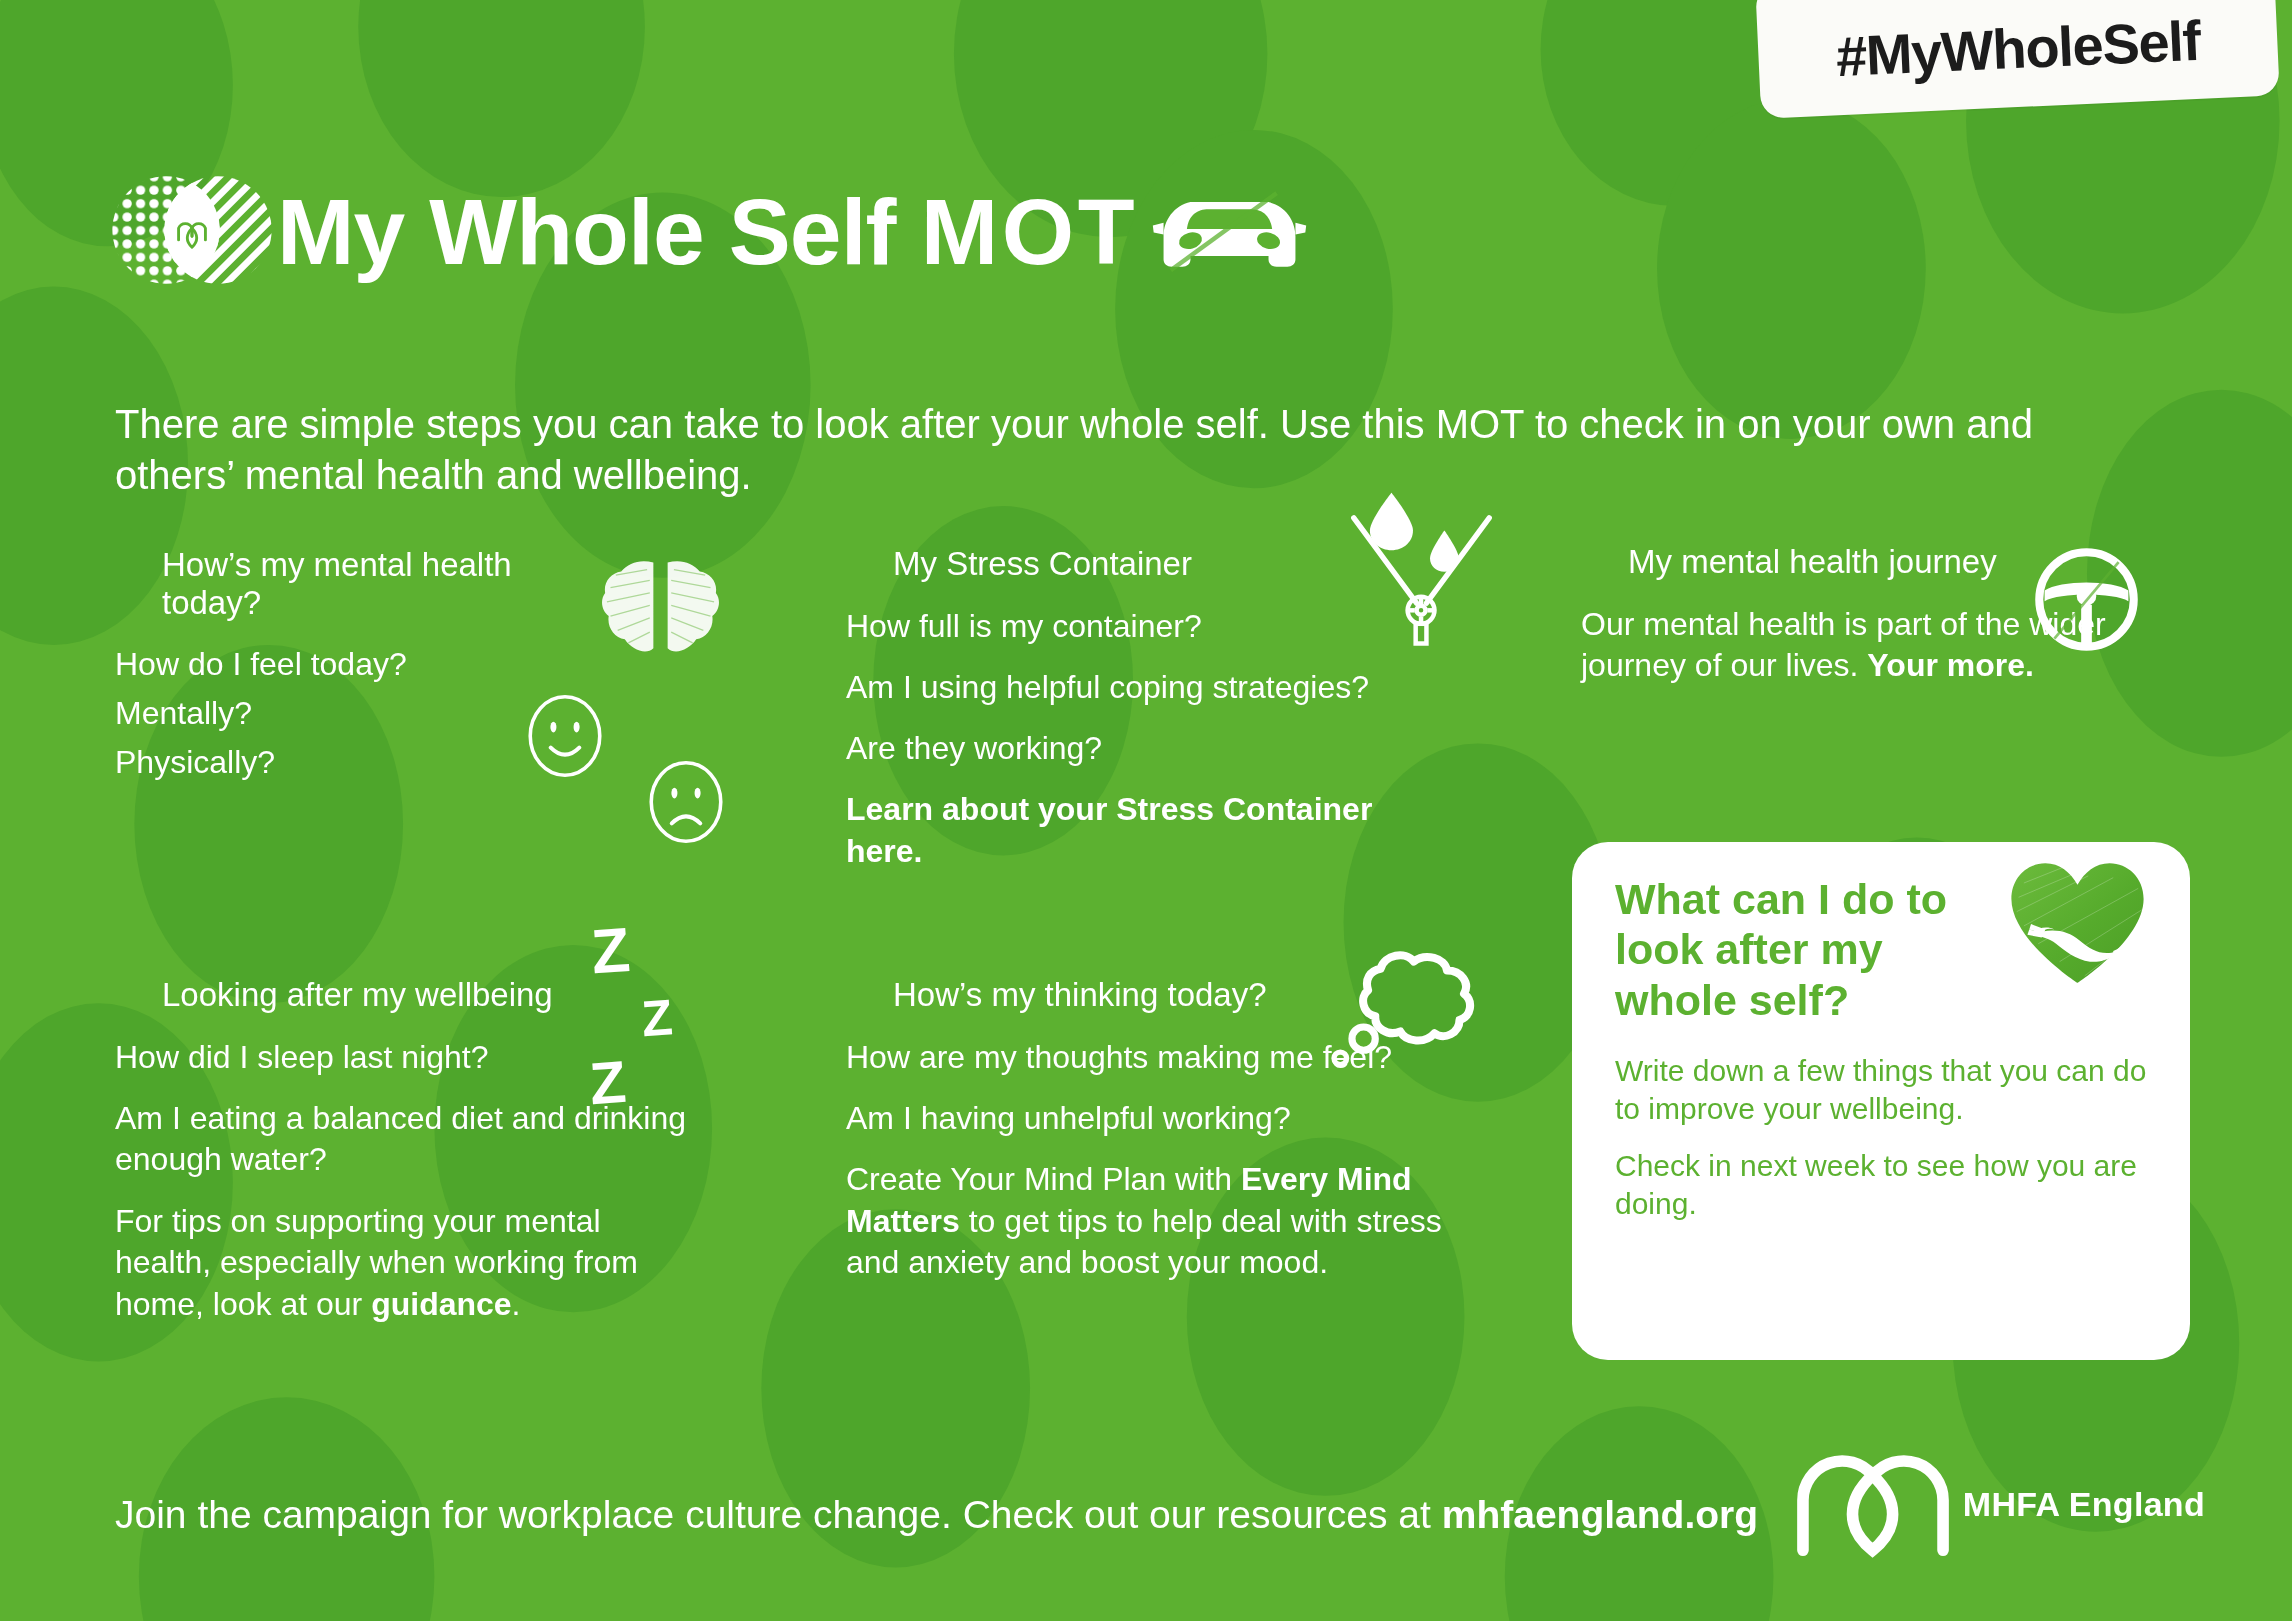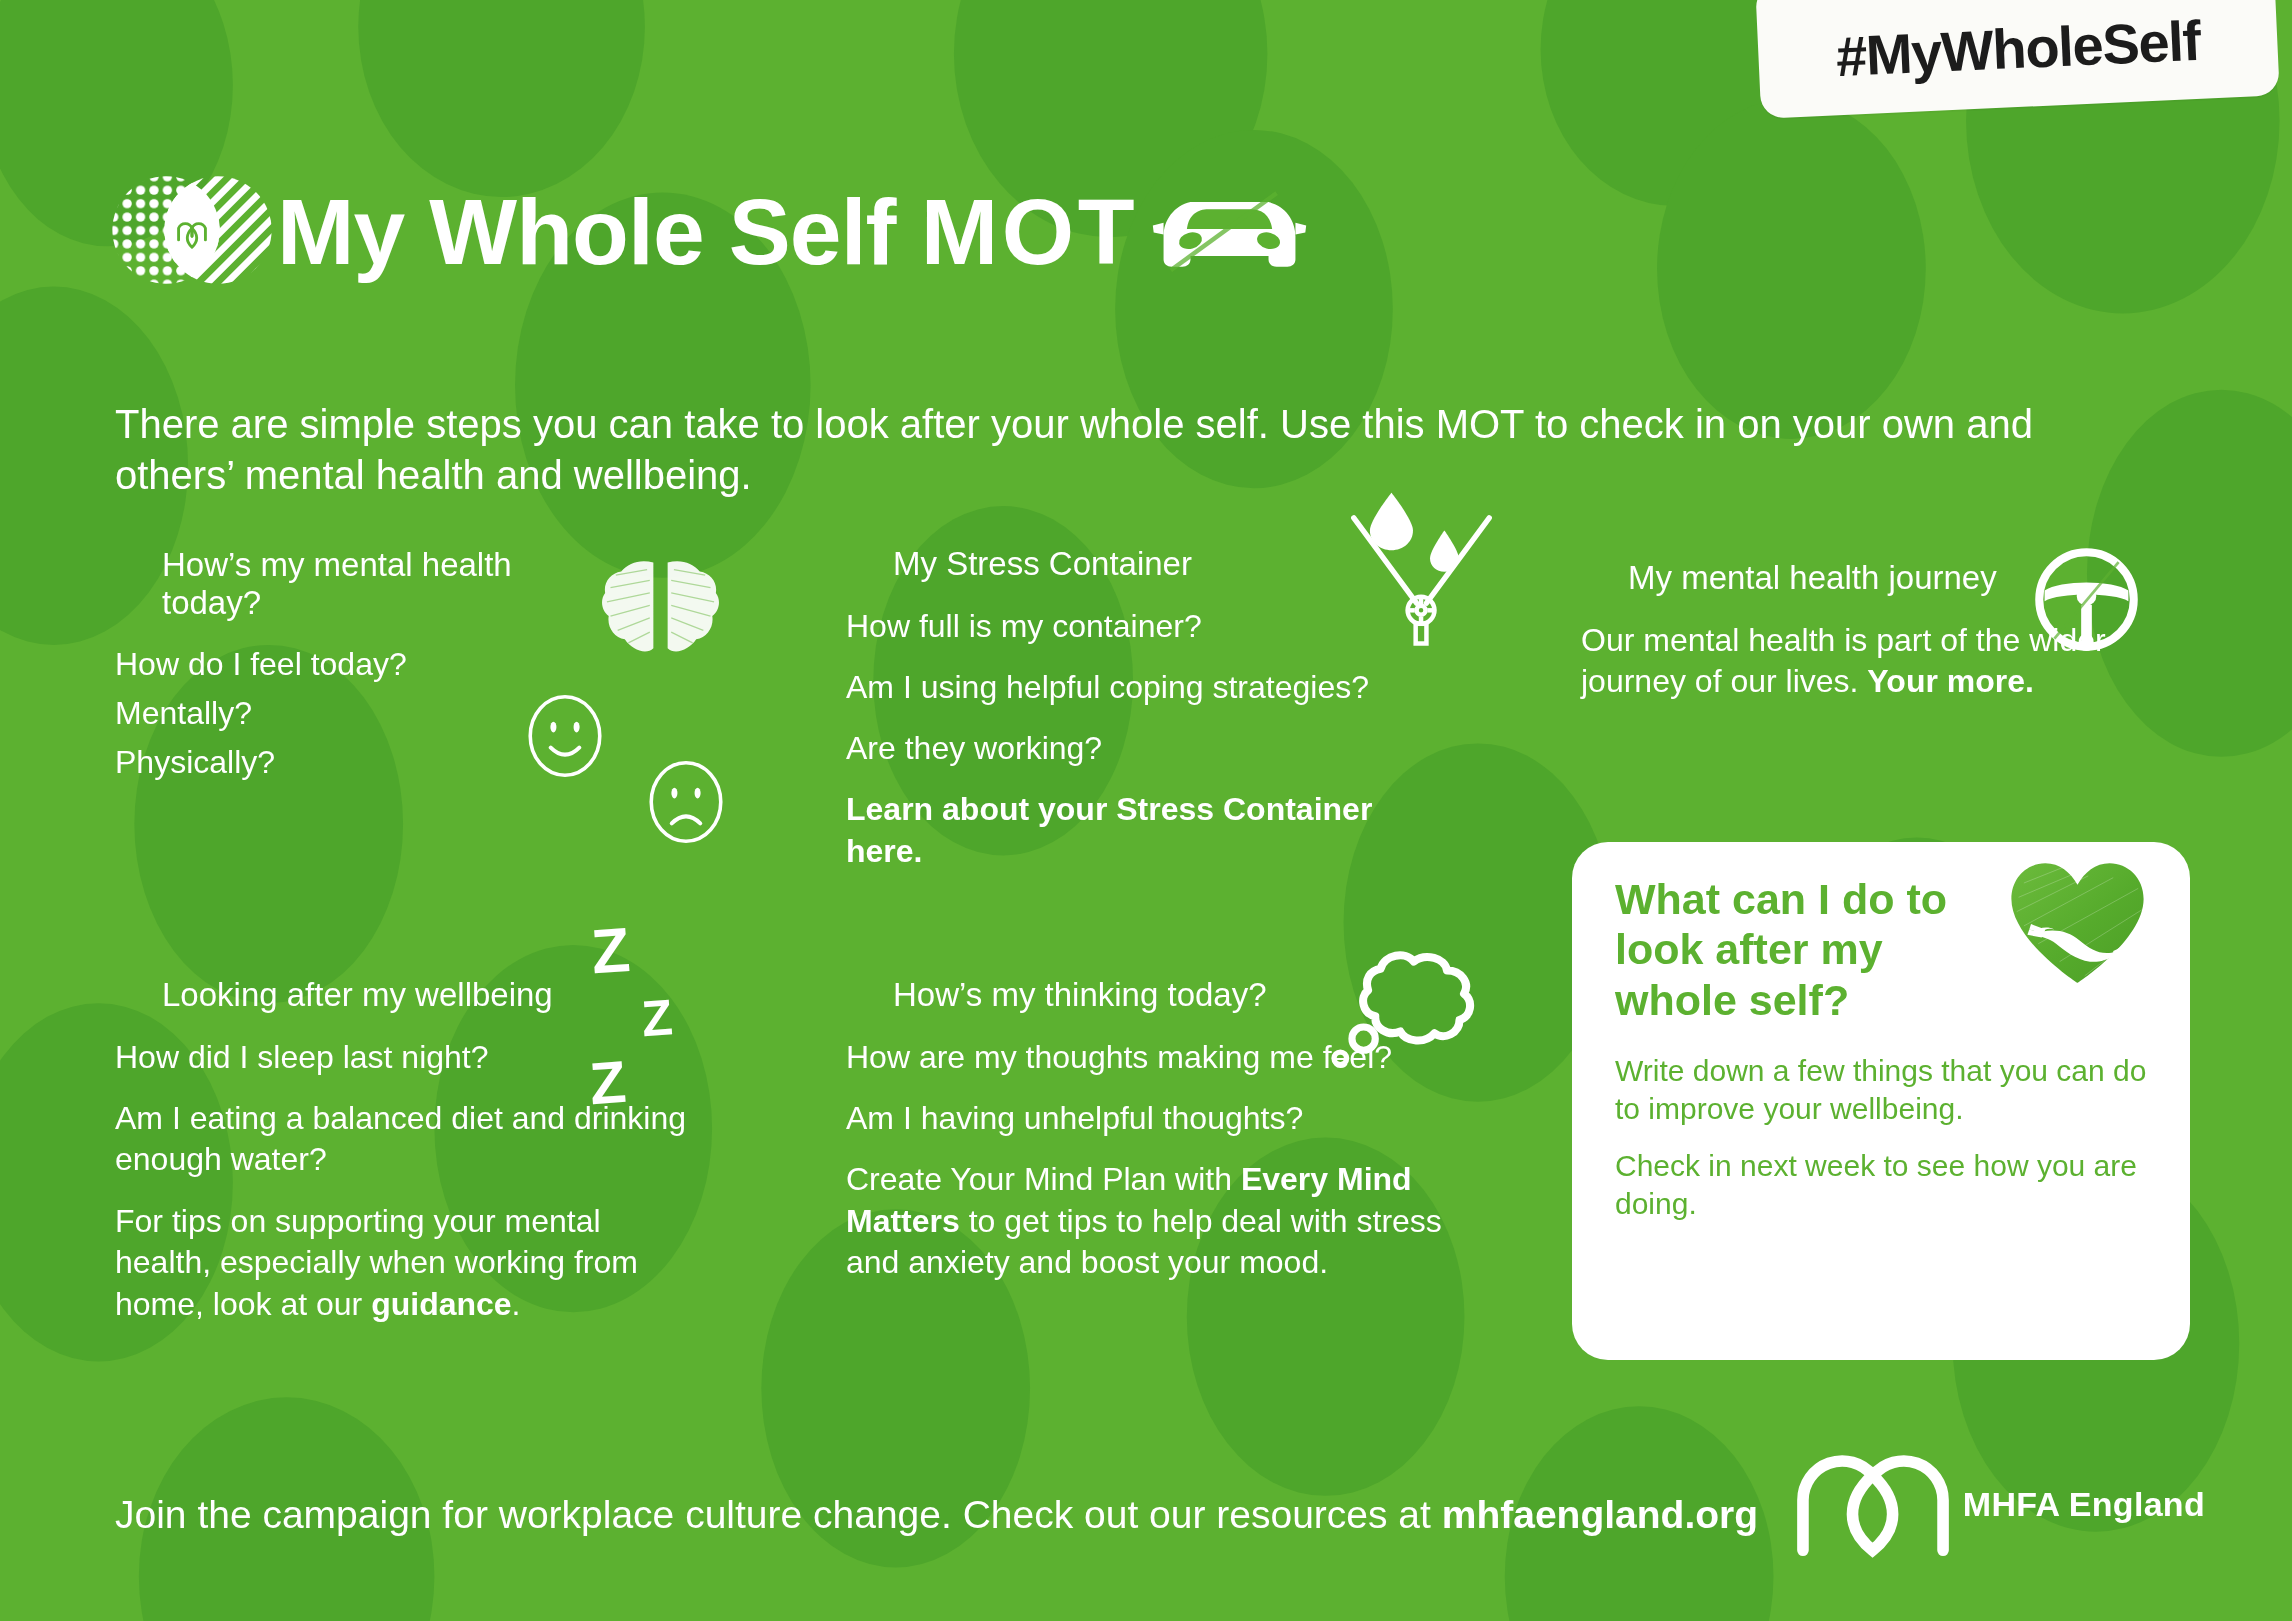--- a/index.html
+++ b/index.html
@@ -99,21 +99,21 @@
     line-height: 1.30;
     margin-bottom: 19.7px;
   }
   .section .body-line:last-child { margin-bottom: 0; }
   .section .body-line b { font-weight: bold; }
   .section .tight { margin-bottom: 7.2px; }
 
   
   #sec-mental-health { top: 546px;  left: 115px;  width: 421px; }
   #sec-stress        { top: 545px;  left: 846px;  width: 609px; }
-  #sec-journey       { top: 559px;  left: 1581px; width: 591px; }
+  #sec-journey       { top: 543px;  left: 1581px; width: 591px; }
   #sec-wellbeing     { top: 976px; left: 115px;  width: 573px; }
   #sec-thinking      { top: 976px; left: 846px;  width: 609px; }
 
   
   .icon-abs { position: absolute; }
   #icon-brain   { top: 557px;  left: 598px; }
   #icon-happy   { top: 691px;  left: 524px; }
   #icon-sad     { top: 757px;  left: 645px; }
   #icon-funnel  { top: 491px;  left: 1343px; }
   #icon-wheel   { top: 546px;  left: 2033px; }
@@ -393,21 +393,21 @@
         <text x="2" y="72" font-size="70" transform="rotate(-4 2 72)">Z</text>
         <text x="58" y="142" font-size="56" transform="rotate(-4 58 142)">Z</text>
         <text x="0" y="218" font-size="66" transform="rotate(-4 0 218)">Z</text>
       </g>
     </svg>
   </span>
 
   <div class="section" id="sec-thinking">
     <h2 class="heading">How’s my thinking today?</h2>
     <p class="body-line">How are my thoughts making me feel?</p>
-    <p class="body-line">Am I having unhelpful thoughts?</p>
+    <p class="body-line">Am I having unhelpful working?</p>
     <p class="body-line">
       <span>Create Your Mind Plan with </span><b>Every Mind Matters</b><span> to get tips to help deal with stress and anxiety and boost your mood.</span>
     </p>
   </div>
 
   <span class="icon-abs" id="icon-cloud">
     <svg width="157" height="121" viewBox="0 0 175 135">
       <g fill="none" stroke="#FFFFFF" stroke-width="9" stroke-linejoin="round">
         <path d="M62 22 C66 6 90 2 99 14 C112 4 134 10 136 24 C152 24 162 38 155 50
                  C166 58 163 76 150 79 C150 94 133 102 122 94 C112 106 90 104 84 92

